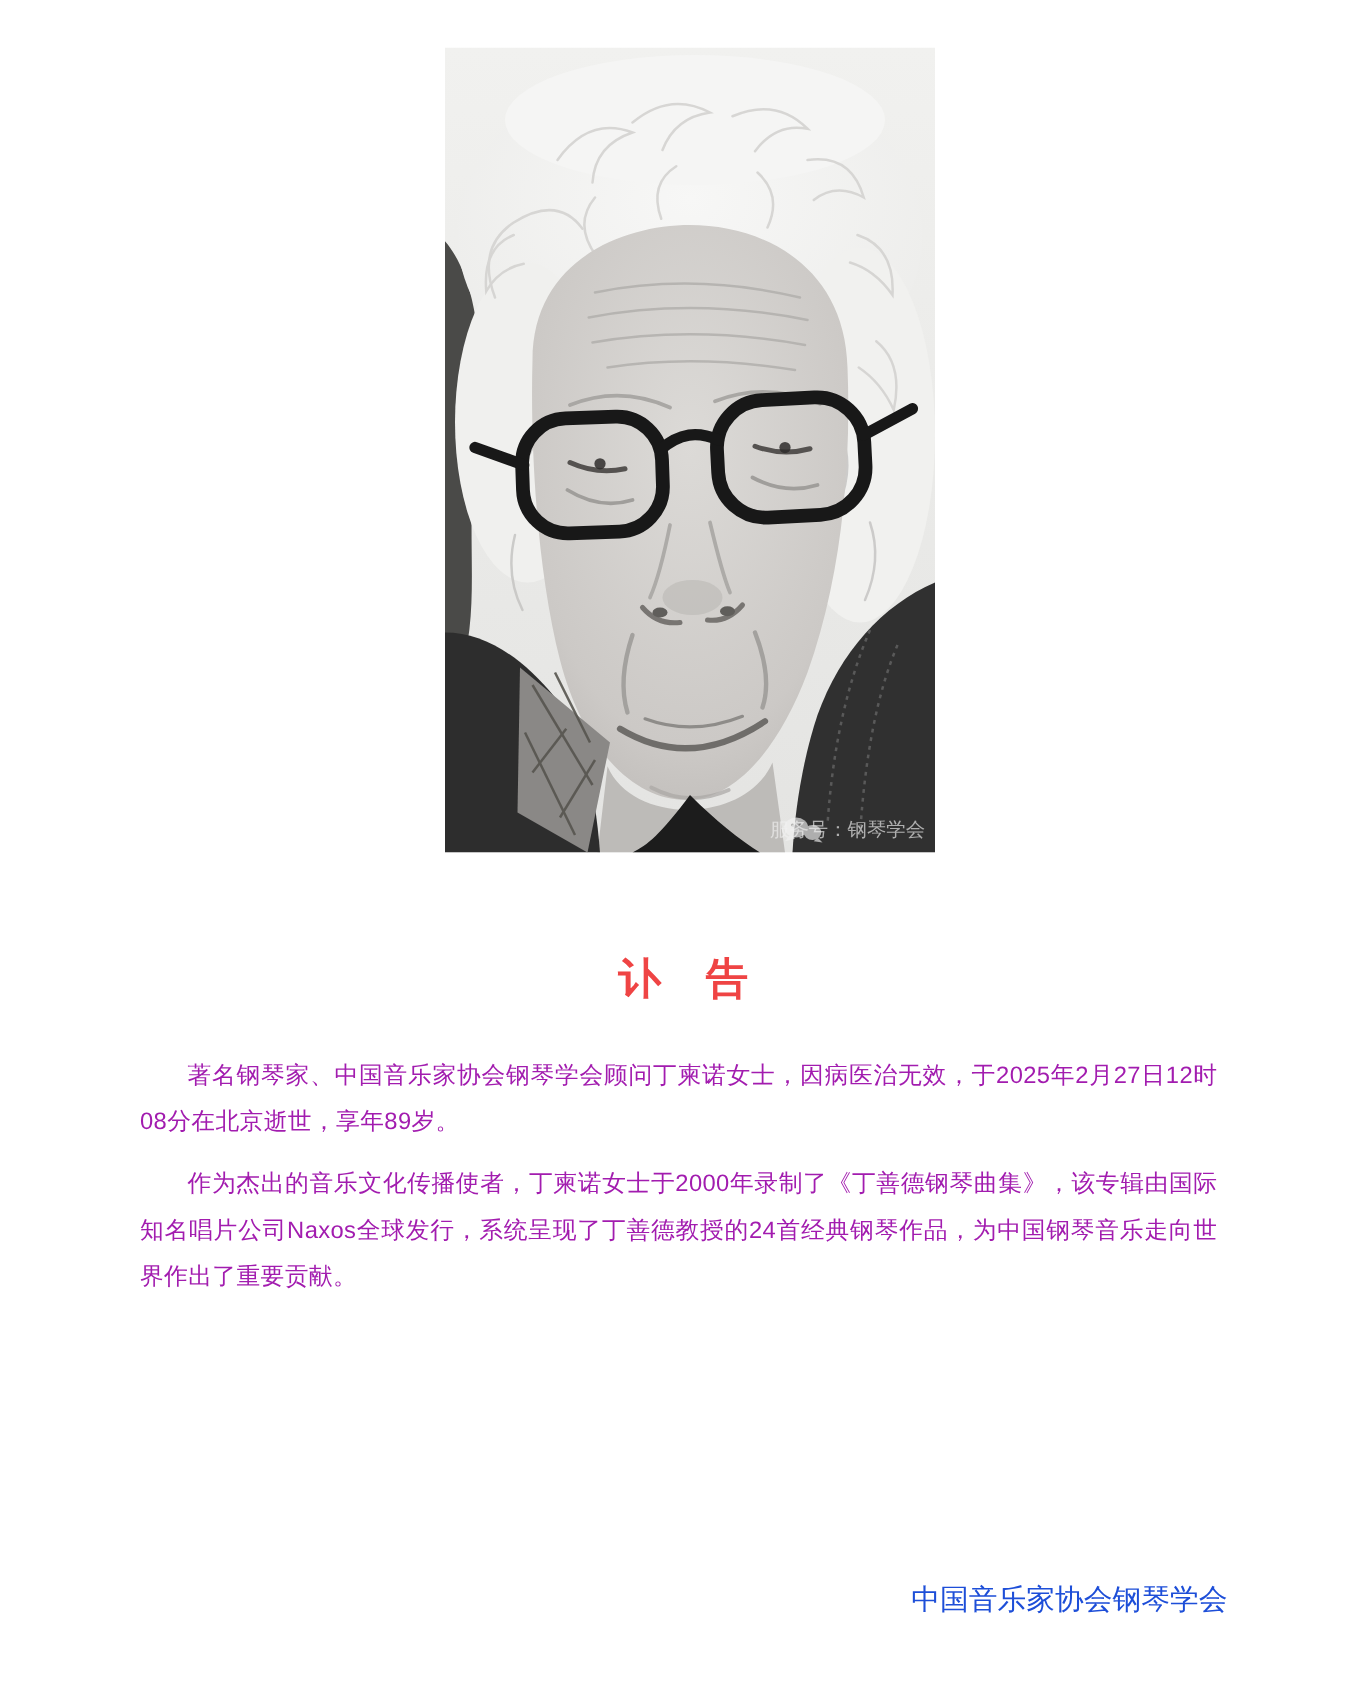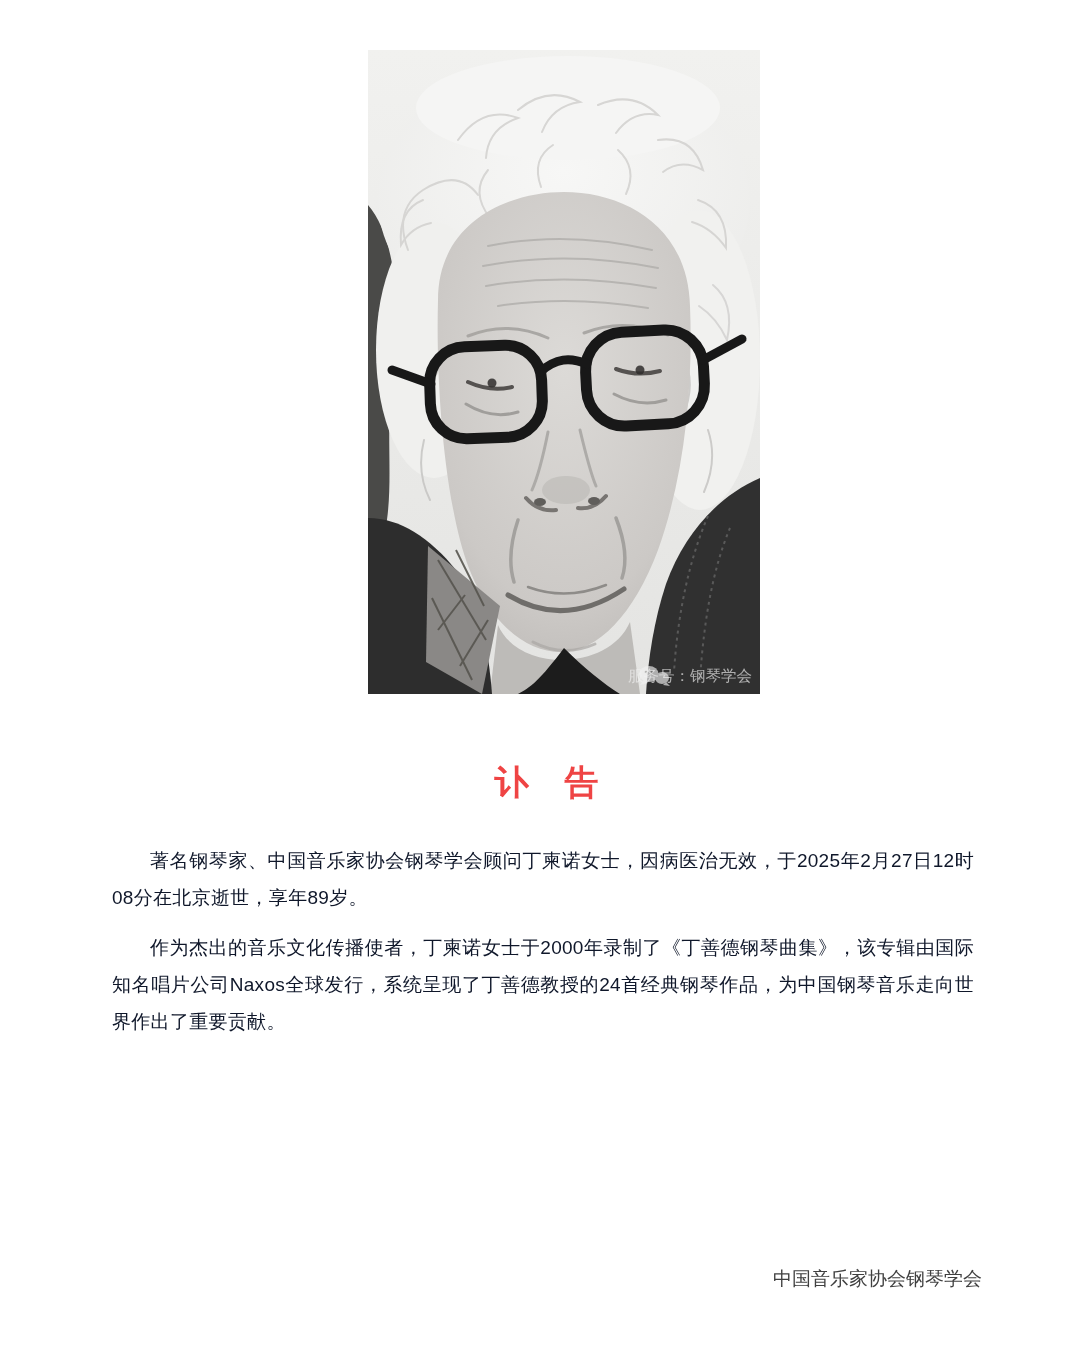--- a/index.html
+++ b/index.html
@@ -23,38 +23,38 @@
     font-size:34px; font-weight:700;
     color:#ef4444;
     letter-spacing:1px;
   }
   .notice-content {
     position:absolute; top:842px; left:112px; width:878px;
   }
   .notice-content p {
     margin:0 16px 13px 0;
     font-size:19px; line-height:37px;
-    color:#0f172a;
+    color:#a21caf;
     text-indent:2em;
     text-align:justify;
     letter-spacing:0.3px;
   }
   .signature-block {
     position:absolute; top:1262px; left:112px; width:870px;
     text-align:right;
-    font-size:19px; line-height:34px;
-    color:#404040;
+    font-size:23px; line-height:34px;
+    color:#1d4ed8;
   }
 </style>
 </head>
 <body>
 
 <div class="page">
 
-  <figure class="photo-wrap" style="margin:12px;">
+  <figure class="photo-wrap" style="margin:0;">
     <svg width="392" height="644" viewBox="0 0 392 644">
       <defs>
         <linearGradient id="bgGrad" x1="0" y1="0" x2="0" y2="1">
           <stop offset="0" stop-color="#f1f1ef"></stop>
           <stop offset="1" stop-color="#e4e4e2"></stop>
         </linearGradient>
         <radialGradient id="faceGrad" cx="0.5" cy="0.38" r="0.75">
           <stop offset="0" stop-color="#dcdad7"></stop>
           <stop offset="0.7" stop-color="#ccc9c6"></stop>
           <stop offset="1" stop-color="#bab7b4"></stop>

